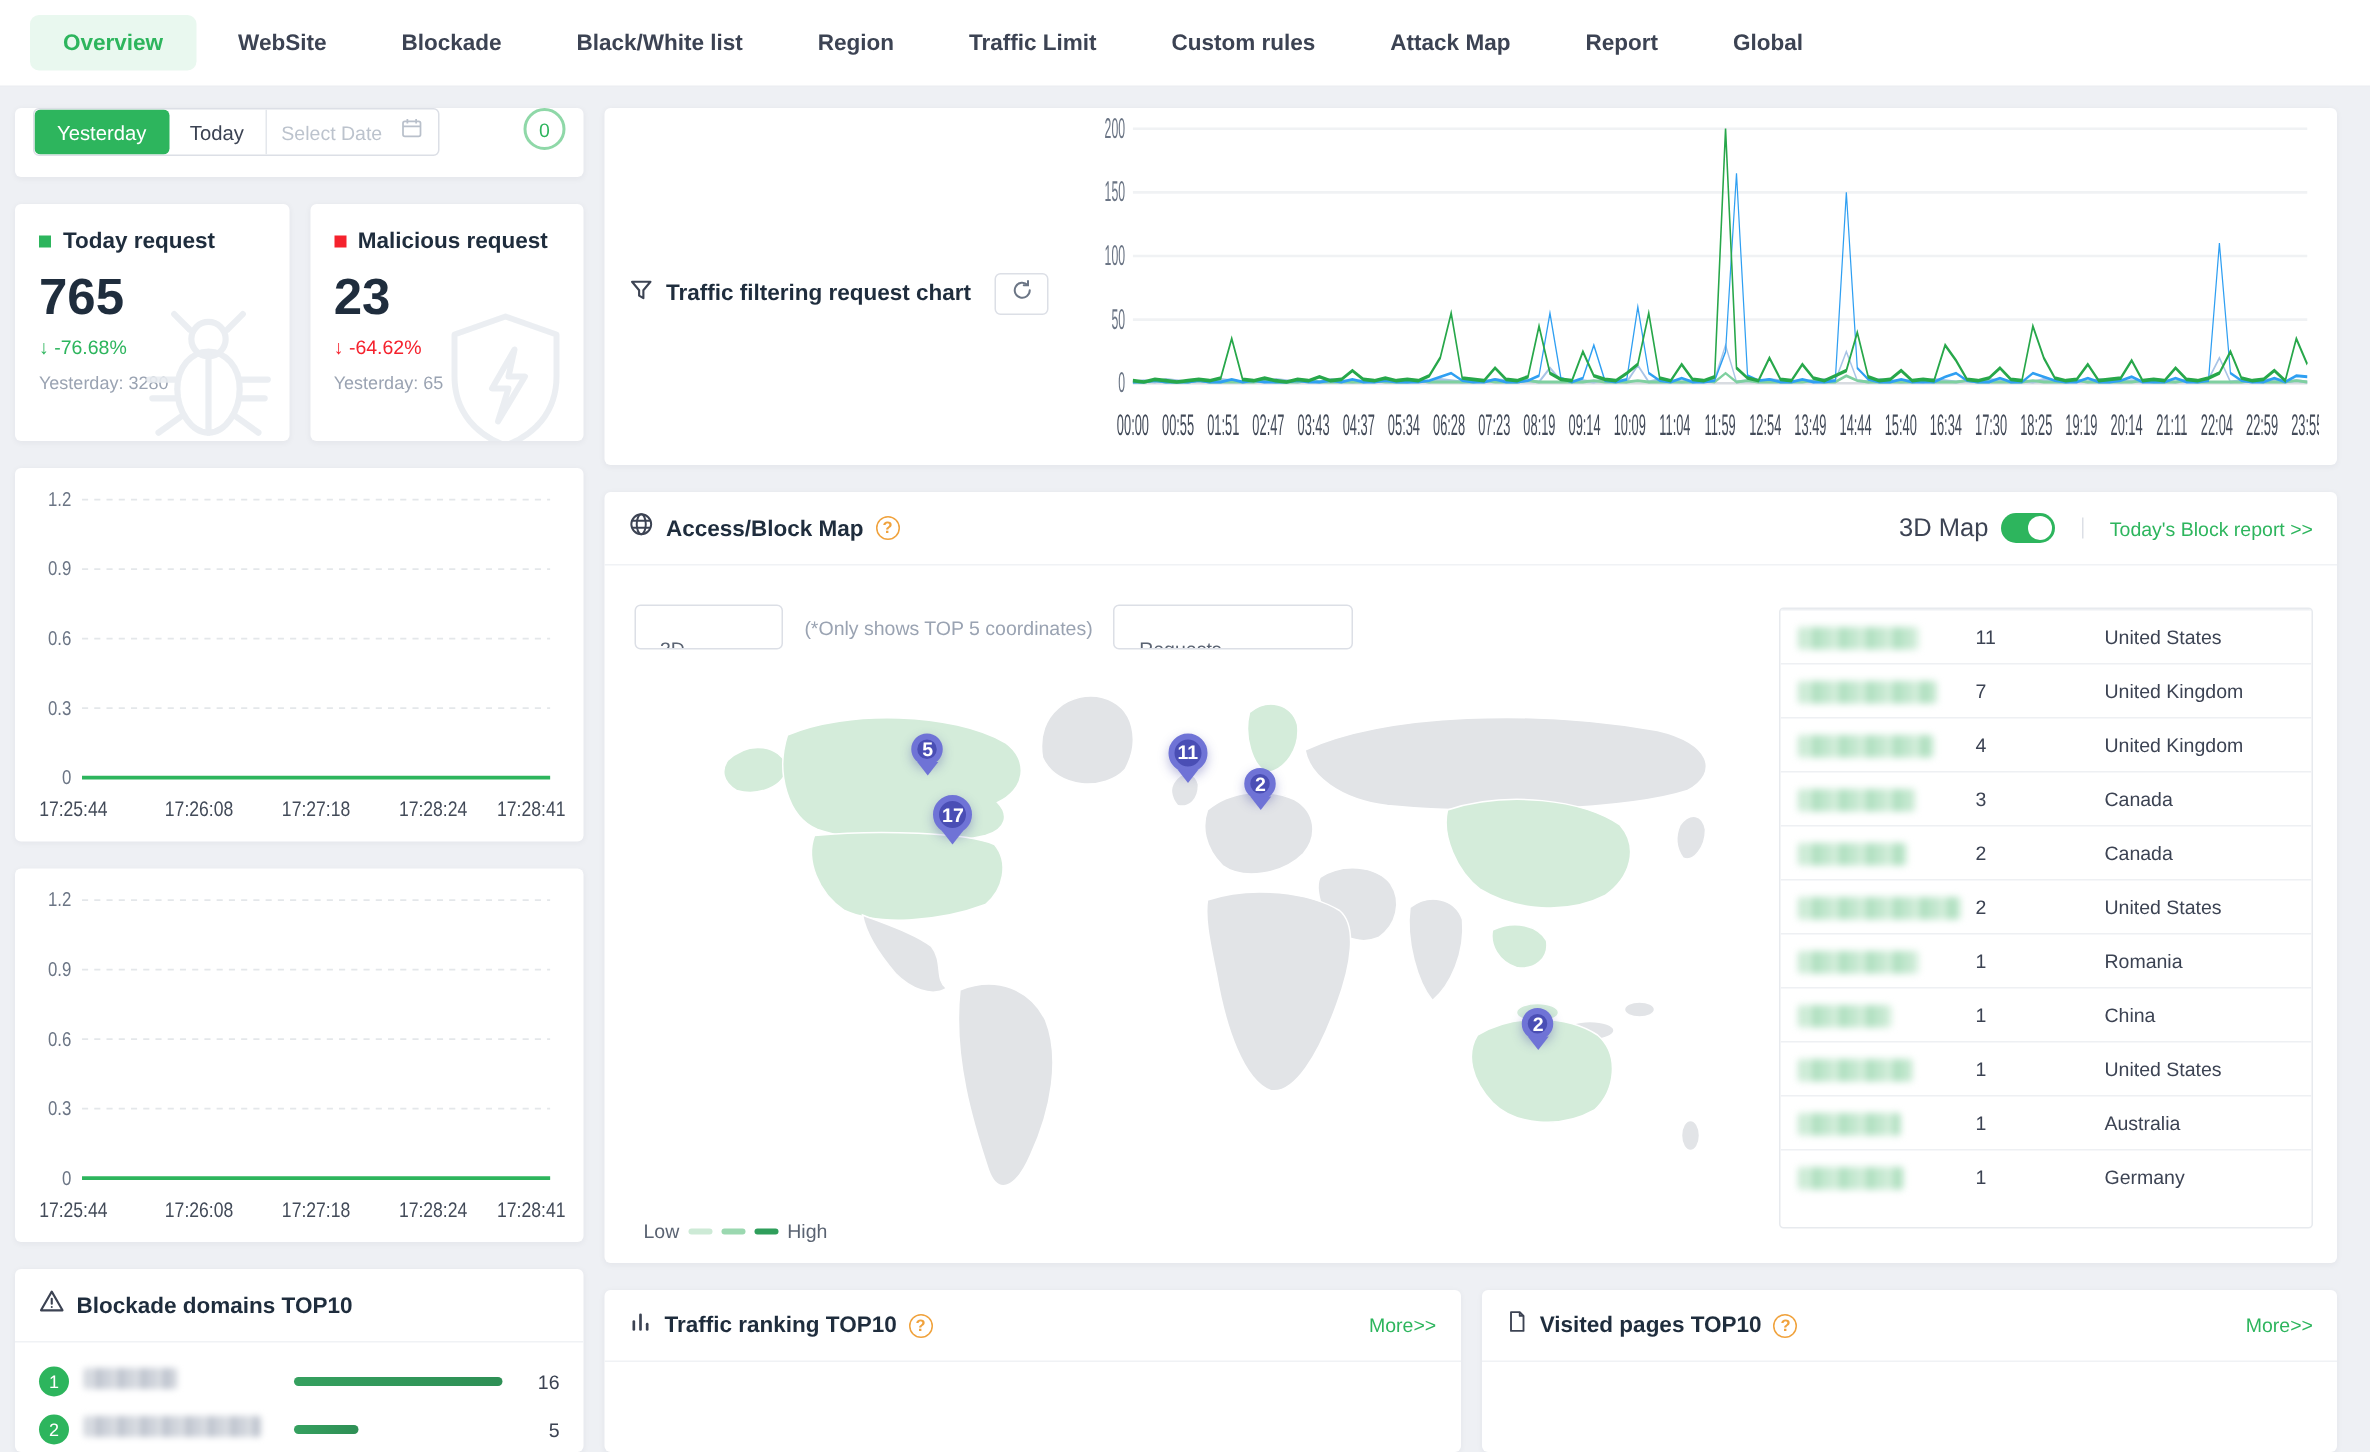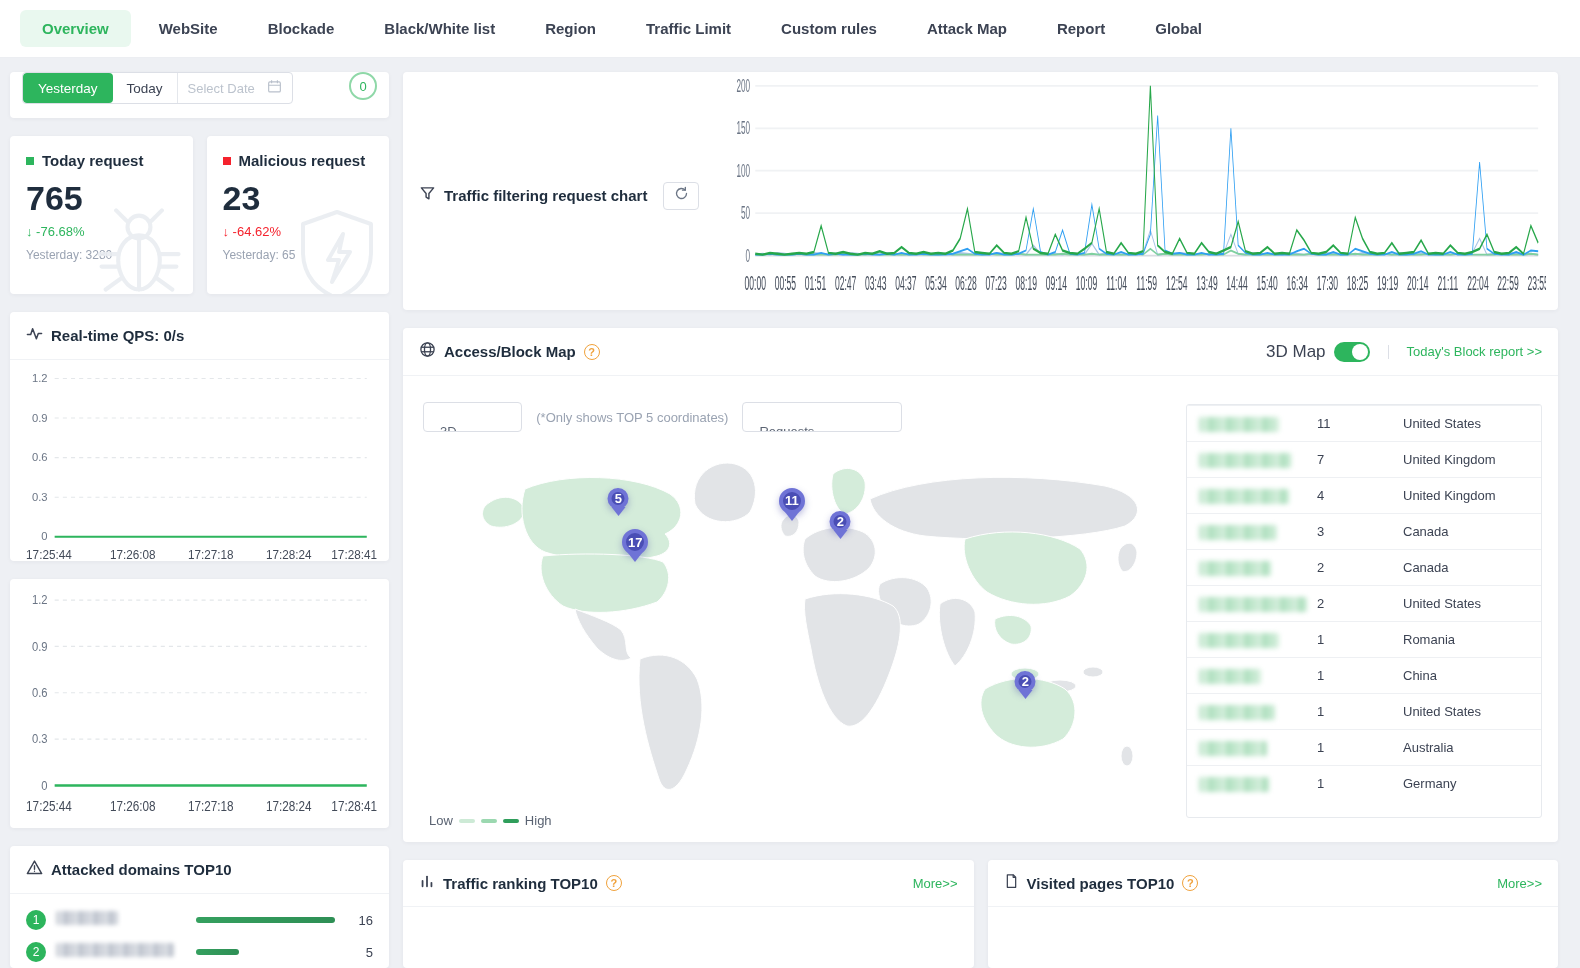--- a/index.html
+++ b/index.html
@@ -173,51 +173,20 @@
           </div>
           <div class="stat-value">23</div>
           <div class="stat-change r">↓ -64.62%</div>
           <div class="stat-yesterday">Yesterday: 65</div>
           <div class="stat-watermark">
             <svg viewBox="0 0 100 100" width="100" height="100" fill="none" stroke="#e9edf1" stroke-width="4" stroke-linejoin="round">
               <path d="M50 8l34 12v28c0 24-15 39-34 46C31 87 16 72 16 48V20z"></path>
               <path d="M56 30 41 56h11l-7 22 18-30H52z"></path>
             </svg>
           </div>
-        </div>
-      </div>
-
-      <div class="panel small-panel">
-        <div class="panel-header">
-          <span>
-            <svg viewBox="0 0 18 18" width="17" height="17">
-                <polyline points="1.5,10 5,10 7,4 11,14.5 13,9 16.5,9" fill="none" stroke="#3c4353" stroke-width="1.6" stroke-linejoin="round" stroke-linecap="round"></polyline>
-              </svg>
-          </span>
-          <span class="panel-title">Real-time QPS: 0/s</span>
-        </div>
-        <div class="small-chart-wrap">
-          <svg preserveAspectRatio="none" viewBox="0 0 352 196">
-              <line x1="34" x2="340" y1="166" y2="166" stroke="#e4e7ea"></line>
-              <text class="ax" x="27" y="169.5" text-anchor="end">0</text>
-              <line x1="34" x2="340" y1="128" y2="128" stroke="#e4e7ea" stroke-dasharray="4 4"></line>
-              <text class="ax" x="27" y="131.5" text-anchor="end">0.3</text>
-              <line x1="34" x2="340" y1="90" y2="90" stroke="#e4e7ea" stroke-dasharray="4 4"></line>
-              <text class="ax" x="27" y="93.5" text-anchor="end">0.6</text>
-              <line x1="34" x2="340" y1="52" y2="52" stroke="#e4e7ea" stroke-dasharray="4 4"></line>
-              <text class="ax" x="27" y="55.5" text-anchor="end">0.9</text>
-              <line x1="34" x2="340" y1="14" y2="14" stroke="#e4e7ea" stroke-dasharray="4 4"></line>
-              <text class="ax" x="27" y="17.5" text-anchor="end">1.2</text>
-              <text class="xtick" x="6" y="187" text-anchor="start">17:25:44</text>
-              <text class="xtick" x="110.5" y="187" text-anchor="middle">17:26:08</text>
-              <text class="xtick" x="187" y="187" text-anchor="middle">17:27:18</text>
-              <text class="xtick" x="263.5" y="187" text-anchor="middle">17:28:24</text>
-              <text class="xtick" x="350" y="187" text-anchor="end">17:28:41</text>
-              <line x1="34" x2="340" y1="166" y2="166" stroke="#2db55d" stroke-width="2"></line>
-            </svg>
         </div>
       </div>
 
       <div class="panel small-panel">
         <div class="small-chart-wrap">
           <svg preserveAspectRatio="none" viewBox="0 0 352 196">
               <line x1="34" x2="340" y1="166" y2="166" stroke="#e4e7ea"></line>
               <text class="ax" x="27" y="169.5" text-anchor="end">0</text>
               <line x1="34" x2="340" y1="128" y2="128" stroke="#e4e7ea" stroke-dasharray="4 4"></line>
               <text class="ax" x="27" y="131.5" text-anchor="end">0.3</text>
@@ -230,30 +199,53 @@
               <text class="xtick" x="6" y="187" text-anchor="start">17:25:44</text>
               <text class="xtick" x="110.5" y="187" text-anchor="middle">17:26:08</text>
               <text class="xtick" x="187" y="187" text-anchor="middle">17:27:18</text>
               <text class="xtick" x="263.5" y="187" text-anchor="middle">17:28:24</text>
               <text class="xtick" x="350" y="187" text-anchor="end">17:28:41</text>
               <line x1="34" x2="340" y1="166" y2="166" stroke="#2db55d" stroke-width="2"></line>
             </svg>
         </div>
       </div>
 
+      <div class="panel small-panel">
+        <div class="small-chart-wrap">
+          <svg preserveAspectRatio="none" viewBox="0 0 352 196">
+              <line x1="34" x2="340" y1="166" y2="166" stroke="#e4e7ea"></line>
+              <text class="ax" x="27" y="169.5" text-anchor="end">0</text>
+              <line x1="34" x2="340" y1="128" y2="128" stroke="#e4e7ea" stroke-dasharray="4 4"></line>
+              <text class="ax" x="27" y="131.5" text-anchor="end">0.3</text>
+              <line x1="34" x2="340" y1="90" y2="90" stroke="#e4e7ea" stroke-dasharray="4 4"></line>
+              <text class="ax" x="27" y="93.5" text-anchor="end">0.6</text>
+              <line x1="34" x2="340" y1="52" y2="52" stroke="#e4e7ea" stroke-dasharray="4 4"></line>
+              <text class="ax" x="27" y="55.5" text-anchor="end">0.9</text>
+              <line x1="34" x2="340" y1="14" y2="14" stroke="#e4e7ea" stroke-dasharray="4 4"></line>
+              <text class="ax" x="27" y="17.5" text-anchor="end">1.2</text>
+              <text class="xtick" x="6" y="187" text-anchor="start">17:25:44</text>
+              <text class="xtick" x="110.5" y="187" text-anchor="middle">17:26:08</text>
+              <text class="xtick" x="187" y="187" text-anchor="middle">17:27:18</text>
+              <text class="xtick" x="263.5" y="187" text-anchor="middle">17:28:24</text>
+              <text class="xtick" x="350" y="187" text-anchor="end">17:28:41</text>
+              <line x1="34" x2="340" y1="166" y2="166" stroke="#2db55d" stroke-width="2"></line>
+            </svg>
+        </div>
+      </div>
+
       <div class="panel domains-panel">
         <div class="panel-header">
           <span>
             <svg viewBox="0 0 18 18" width="17" height="17" fill="none" stroke="#3c4353" stroke-width="1.5" stroke-linejoin="round">
                 <path d="M9 2.2 16.6 15.4H1.4z"></path>
                 <line x1="9" y1="7.2" x2="9" y2="10.8" stroke-linecap="round"></line>
                 <circle cx="9" cy="13" r="0.7" fill="#3c4353" stroke="none"></circle>
               </svg>
           </span>
-          <span class="panel-title">Attacked domains TOP10</span>
+          <span class="panel-title">Blockade domains TOP10</span>
         </div>
         <div class="dom-body">
             <div class="dom-row">
               <div class="rank-badge">1</div>
               <div class="dom-name"><span class="blur-domain" style="width:62px"></span></div>
               <div class="dom-track">
                 <div class="dom-bar" style="width:100%"></div>
               </div>
               <div class="dom-value">16</div>
             </div>

